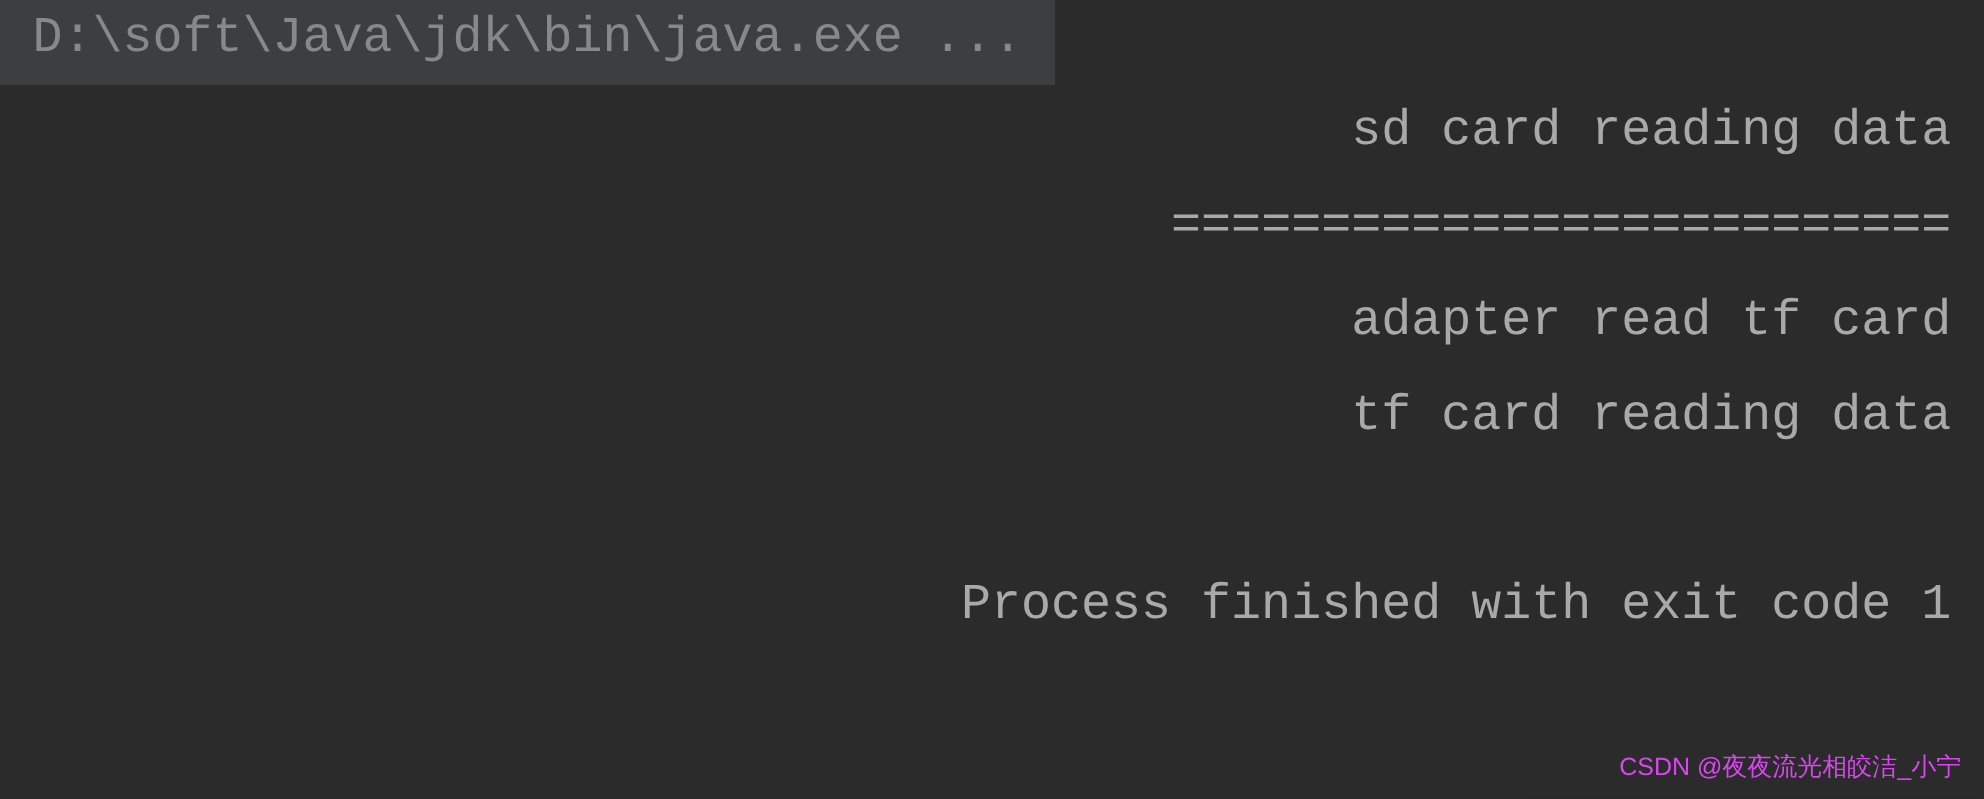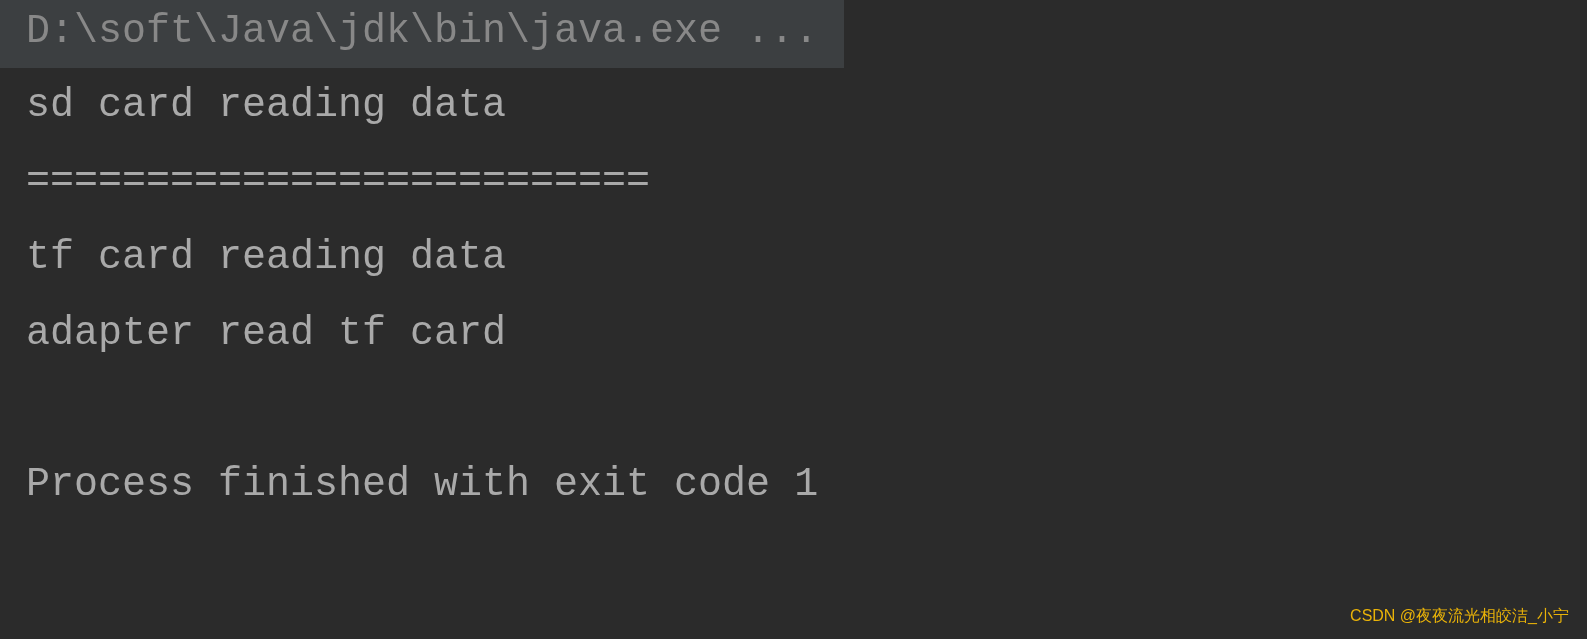--- a/index.html
+++ b/index.html
@@ -24,39 +24,40 @@
       background-color: #3c3f41;
       color: #888888;
       padding: 6px 26px 10px 26px;
       display: inline-block;
       line-height: 1.3;
     }
     .output-line {
       padding: 0 26px;
       line-height: 1.9;
       white-space: pre;
+      text-align: right;
     }
     .blank-line {
       height: 75px;
     }
     .watermark {
       position: absolute;
       bottom: 12px;
       right: 18px;
-      font-size: 16px;
-      color: #eab308;
+      font-size: 20px;
+      color: #d946ef;
       font-family: Arial, sans-serif;
     }
   </style>
 </head>
 <body>
 
 <div class="console-output">
   <div class="command-line">D:\soft\Java\jdk\bin\java.exe ...</div>
   <div class="output-line">sd card reading data</div>
   <div class="output-line">==========================</div>
+  <div class="output-line">adapter read tf card</div>
   <div class="output-line">tf card reading data</div>
-  <div class="output-line">adapter read tf card</div>
   <div class="blank-line"></div>
   <div class="output-line">Process finished with exit code 1</div>
 </div>
 
 <div class="watermark">CSDN @夜夜流光相皎洁_小宁</div>
 
 </body></html>

